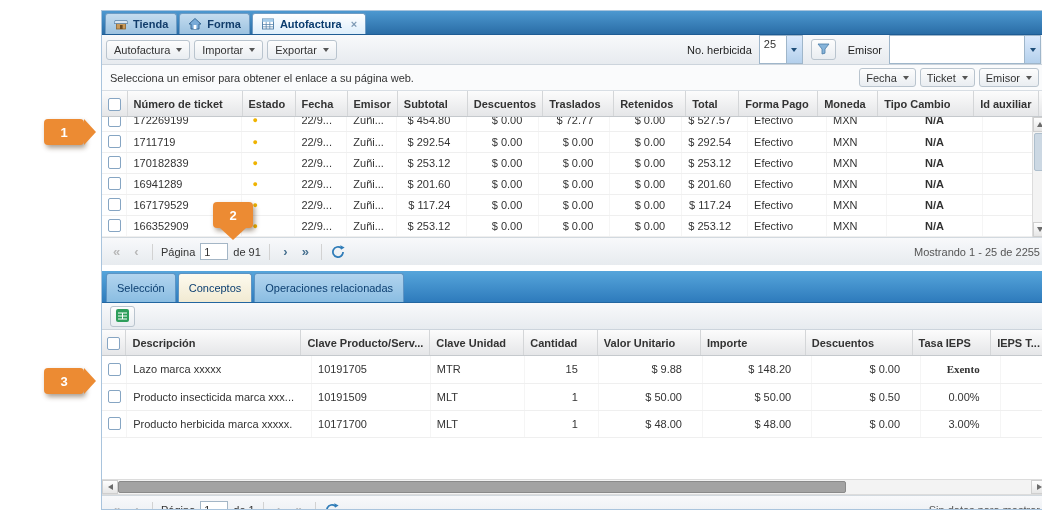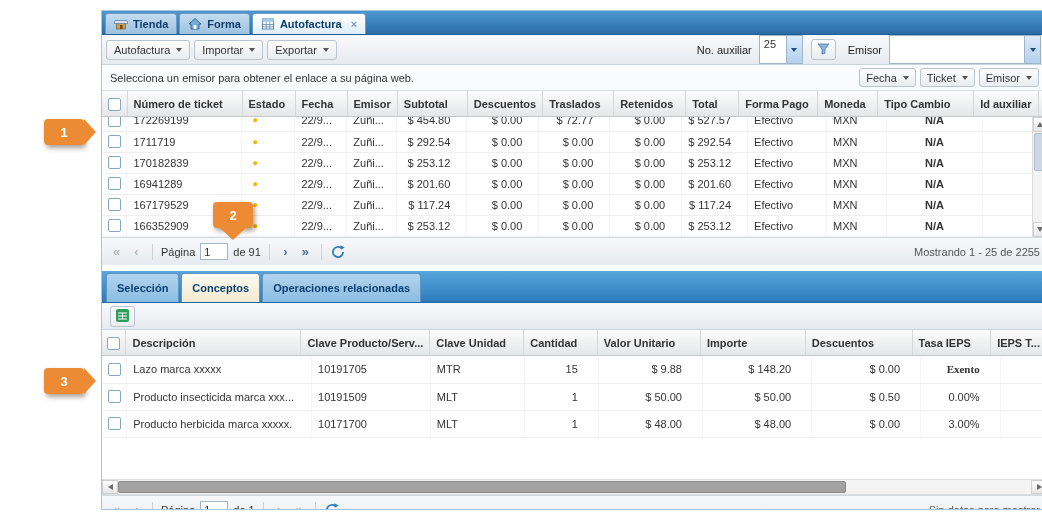--- a/index.html
+++ b/index.html
@@ -74,21 +74,21 @@
   .pic.dis{color:#b8b8b8;cursor:default;}
   .pinput{width:28px;height:17px;border:1px solid #a4b6c6;font-size:11px;padding:0 3px;font-family:inherit;color:#333;}
   .psep{width:1px;height:16px;background:#d2d2d2;margin:0 3px;}
   .plbl{color:#333;white-space:nowrap;}
   .pstatus{color:#555;white-space:nowrap;}
   .refreshbtn{display:inline-flex;width:17px;height:17px;align-items:center;justify-content:center;cursor:pointer;}
 
   
   .gapbar{flex:0 0 6px;background:#fff;}
   .dtabs{flex:0 0 24px;background:linear-gradient(#56a5db,#2e7bbc);border-bottom:1px solid #2266a0;display:flex;align-items:flex-end;padding:2px 2px 0 4px;gap:2px;}
-  .dtab{height:20px;display:flex;align-items:center;padding:14px 10px;background:linear-gradient(#b2d4ee,#8abde2);border:1px solid #5d94c4;border-bottom:none;border-radius:3px 3px 0 0;font-weight:bold;color:#0c3f71;cursor:pointer;white-space:nowrap;}
+  .dtab{height:20px;display:flex;align-items:center;padding:14px 10px;background:linear-gradient(#b2d4ee,#8abde2);border:1px solid #5d94c4;border-bottom:none;border-radius:3px 3px 0 0;font-weight:normal;color:#0c3f71;cursor:pointer;white-space:nowrap;}
   .dtab.active{background:linear-gradient(#fdfaee,#f1ead2);}
   .minibar{flex:0 0 27px;background:linear-gradient(#f8f9fb,#e7ebef);border-bottom:1px solid #ccd4dc;display:flex;align-items:center;padding:0 4px;}
 
   
   .badge{position:absolute;width:40px;height:26px;background:#ec8b33;border-radius:4px;color:#fff;font-size:13px;font-weight:bold;display:flex;align-items:center;justify-content:center;box-shadow:2px 3px 5px rgba(70,45,15,.45);z-index:50;}
   .badge.right::after{content:"";position:absolute;left:100%;top:50%;transform:translateY(-50%);border-top:13px solid transparent;border-bottom:13px solid transparent;border-left:12px solid #ec8b33;}
   .badge.down::after{content:"";position:absolute;top:100%;left:50%;transform:translateX(-50%);border-left:13px solid transparent;border-right:13px solid transparent;border-top:12px solid #ec8b33;}
   .b1{left:28px;top:119px;}
   .b2{left:197px;top:202px;}
   .b3{left:28px;top:368px;}
@@ -139,21 +139,21 @@
       </div>
       <div class="tbtn">
         <span>Importar</span>
         <i class="dar"></i>
       </div>
       <div class="tbtn">
         <span>Exportar</span>
         <i class="dar"></i>
       </div>
       <span class="spacer"></span>
-      <span class="lbl">No. auxiliar</span>
+      <span class="lbl">No. herbicida</span>
       <div class="combo small">
         <span class="val">25</span>
         <span class="trig">
             <i class="dar blue"></i>
           </span>
       </div>
       <div class="iconbtn">
         <span>
           <svg width="13" height="13" viewBox="0 0 13 13">
               <path d="M1 2h11L8 7v4.2L5 12V7z" fill="#86b4da" stroke="#4a7ba6" stroke-width="0.8"></path>

